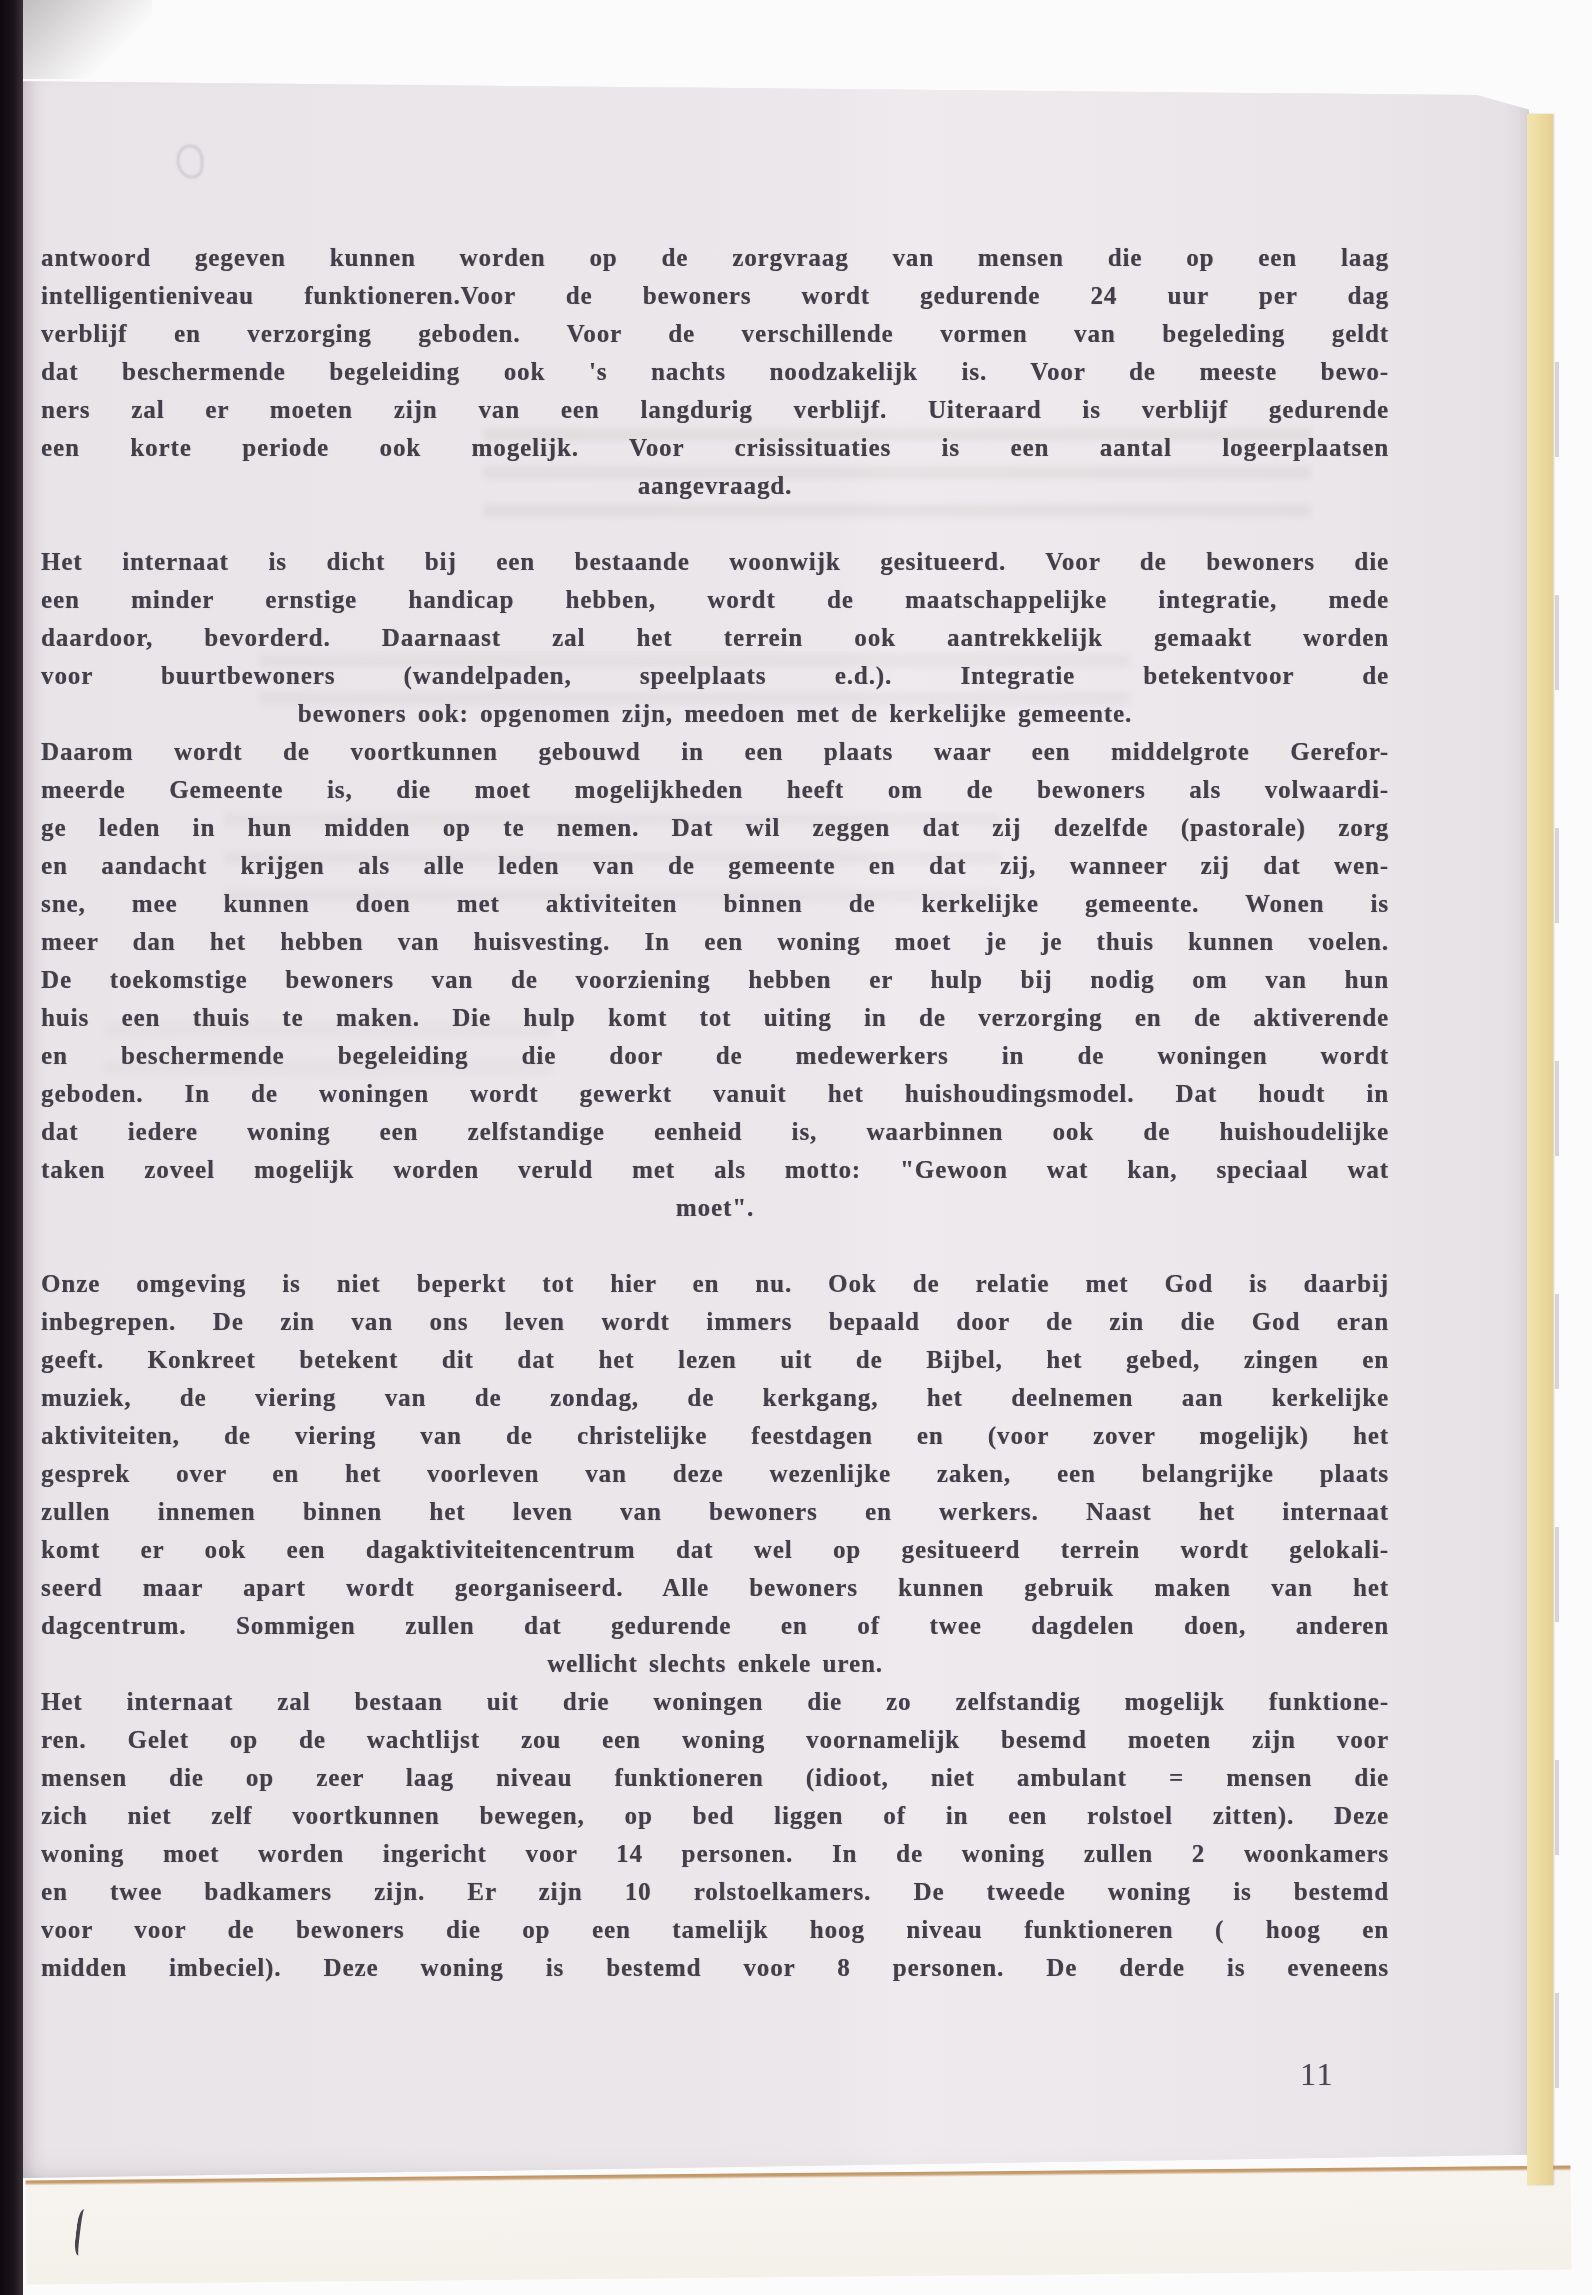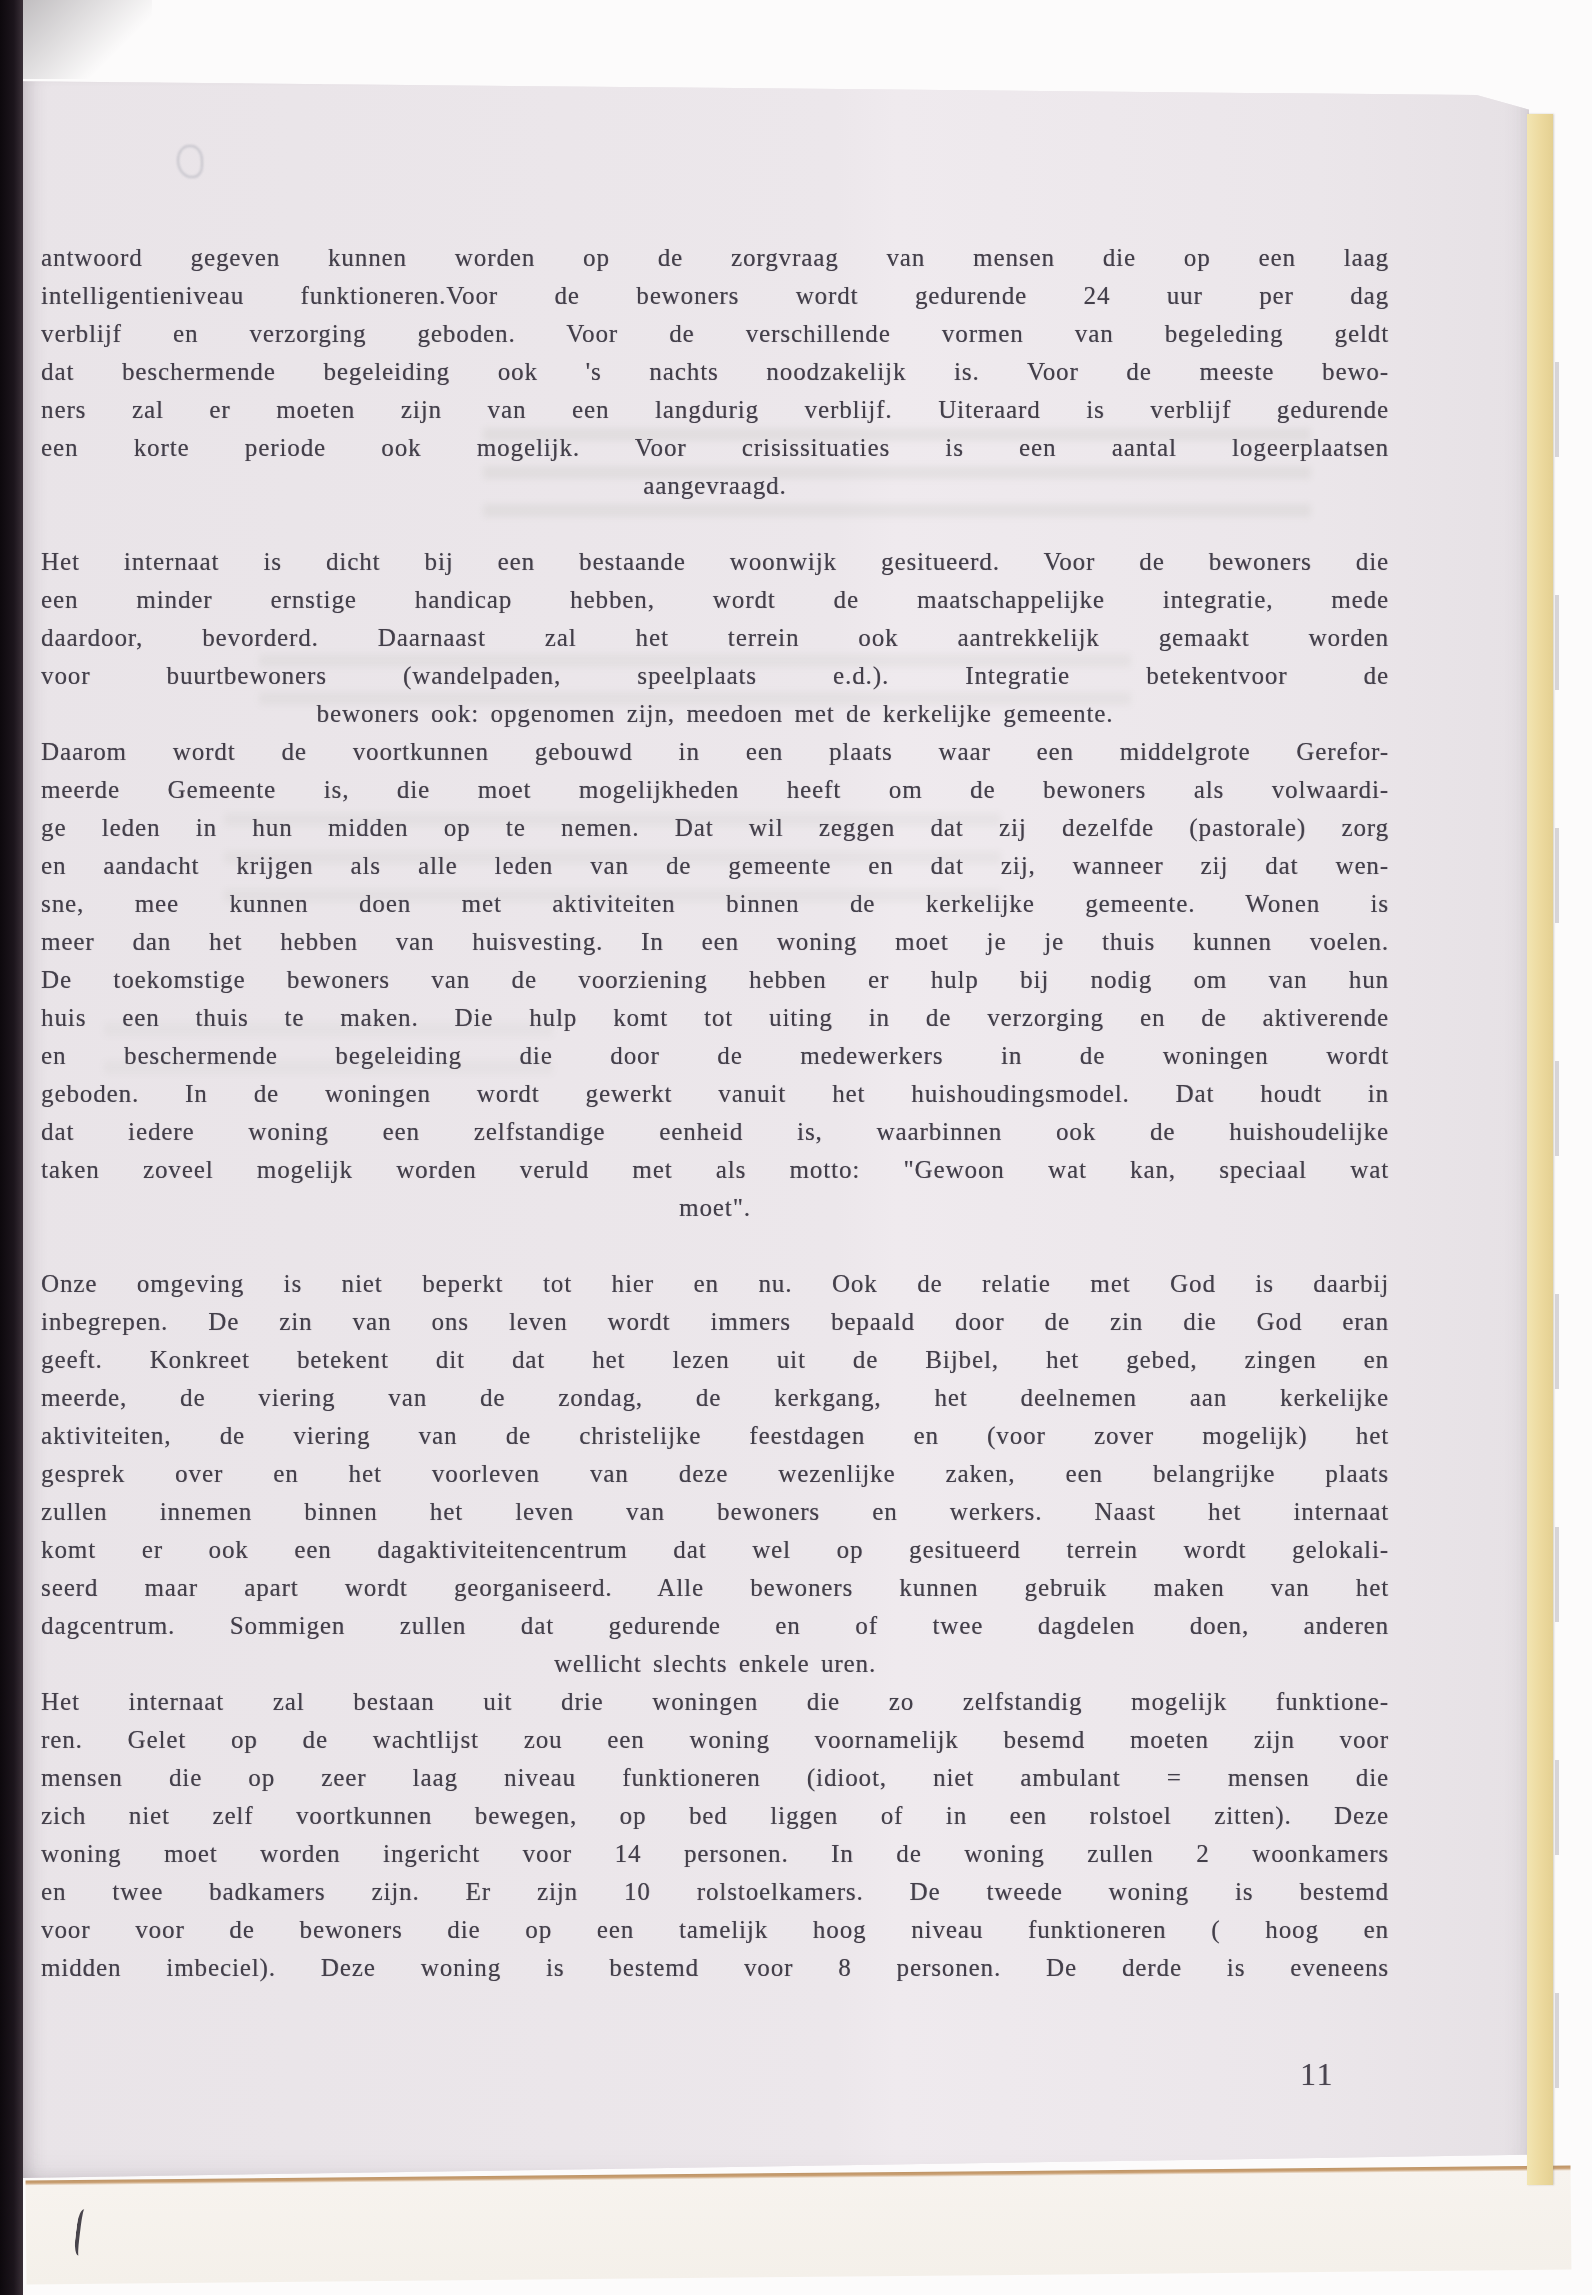--- a/index.html
+++ b/index.html
@@ -91,20 +91,21 @@
   }
   
   .page-text {
     position: absolute; left: 41px; top: 239px; width: 1348px;
     color: #433f4a;
     font-size: 25px;
     letter-spacing: 0.9px;
     word-spacing: 4.3px;
     text-shadow: 0.3px 0.3px 0.7px rgba(67, 63, 75, 0.55);
     z-index: 4;
+    font-weight: bold;
   }
   .text-block + .text-block { margin-top: 38px; }
   .line {
     height: 38px; line-height: 38px;
     text-align: justify;
     text-align-last: justify;
     white-space: normal;
   }
   .line.left {
     text-align: center;
@@ -164,21 +165,21 @@
         <div class="line">en beschermende begeleiding die door de medewerkers in de woningen wordt</div>
         <div class="line">geboden. In de woningen wordt gewerkt vanuit het huishoudingsmodel. Dat houdt in</div>
         <div class="line">dat iedere woning een zelfstandige eenheid is, waarbinnen ook de huishoudelijke</div>
         <div class="line">taken zoveel mogelijk worden veruld met als motto: "Gewoon wat kan, speciaal wat</div>
         <div class="line left">moet".</div>
       </div>
       <div class="text-block">
         <div class="line">Onze omgeving is niet beperkt tot hier en nu. Ook de relatie met God is daarbij</div>
         <div class="line">inbegrepen. De zin van ons leven wordt immers bepaald door de zin die God eran</div>
         <div class="line">geeft. Konkreet betekent dit dat het lezen uit de Bijbel, het gebed, zingen en</div>
-        <div class="line">meerde, de viering van de zondag, de kerkgang, het deelnemen aan kerkelijke</div>
+        <div class="line">muziek, de viering van de zondag, de kerkgang, het deelnemen aan kerkelijke</div>
         <div class="line">aktiviteiten, de viering van de christelijke feestdagen en (voor zover mogelijk) het</div>
         <div class="line">gesprek over en het voorleven van deze wezenlijke zaken, een belangrijke plaats</div>
         <div class="line">zullen innemen binnen het leven van bewoners en werkers.  Naast het internaat</div>
         <div class="line">komt er ook een dagaktiviteitencentrum dat wel op gesitueerd terrein wordt gelokali-</div>
         <div class="line">seerd maar apart wordt georganiseerd. Alle bewoners kunnen gebruik maken van het</div>
         <div class="line">dagcentrum. Sommigen zullen dat gedurende en of twee dagdelen doen, anderen</div>
         <div class="line left">wellicht slechts enkele uren.</div>
         <div class="line">Het internaat zal bestaan uit drie woningen die zo zelfstandig mogelijk funktione-</div>
         <div class="line">ren. Gelet op de wachtlijst zou een woning voornamelijk besemd moeten zijn voor</div>
         <div class="line">mensen die op zeer laag niveau funktioneren (idioot, niet ambulant = mensen die</div>

